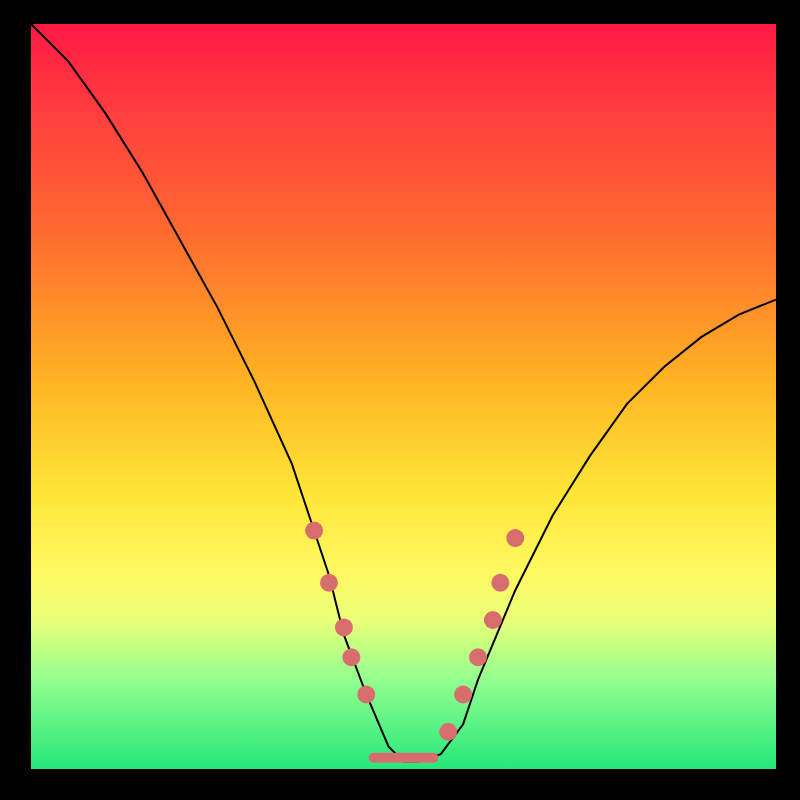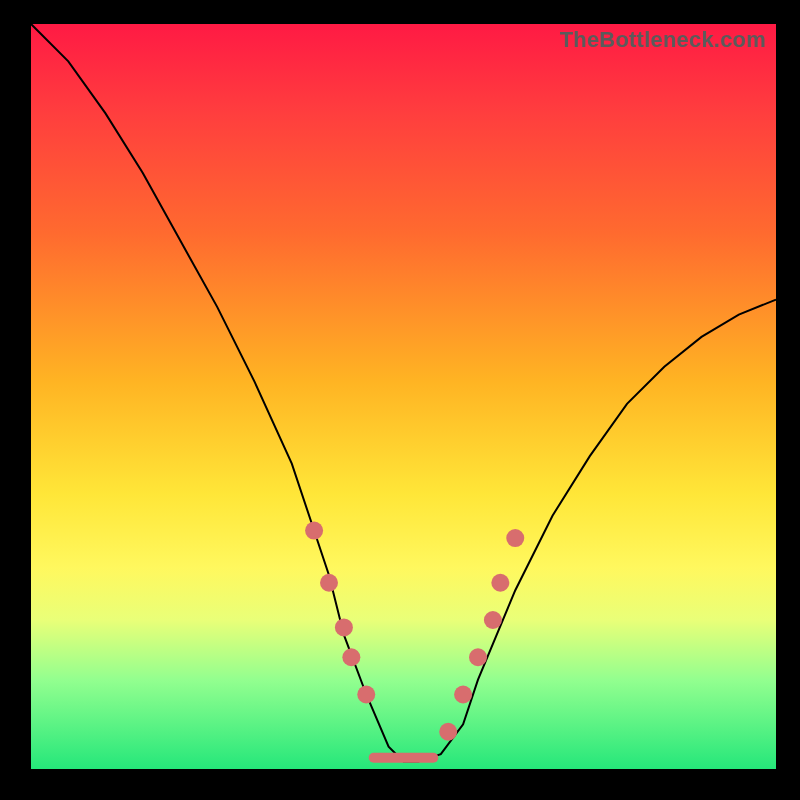--- a/index.html
+++ b/index.html
@@ -67,21 +67,20 @@
     stroke: #d86d6e;
     stroke-width: 10;
     stroke-linecap: round;
   }
 </style>
 </head>
 <body>
 
 <div class="frame">
   <div class="plot">
-    <div class="watermark">TheBottleneck.com</div>
     <svg class="curve" viewBox="0 0 745 745" preserveAspectRatio="none">
       <path id="curve-path" class="line" d="M0.0 0.0 L37.3 37.3 L74.5 89.4 L111.8 149.0 L149.0 216.1 L186.3 283.1 L223.5 357.6 L260.8 439.6 L298.0 551.3 L312.9 610.9 L335.3 670.5 L357.6 722.6 L372.5 737.5 L387.4 737.5 L409.8 730.1 L432.1 700.3 L447.0 655.6 L484.3 566.2 L521.5 491.7 L558.8 432.1 L596.0 379.9 L633.3 342.7 L670.5 312.9 L707.8 290.6 L745.0 275.6"></path>
       <path id="base-path" class="base" d="M 342.7 733.825 L 402.3 733.825"></path>
       <g id="dots">
           <circle cx="283.1" cy="506.6" r="9" class="dot"></circle>
           <circle cx="298" cy="558.75" r="9" class="dot"></circle>
           <circle cx="312.9" cy="603.45" r="9" class="dot"></circle>
           <circle cx="320.35" cy="633.25" r="9" class="dot"></circle>
           <circle cx="335.25" cy="670.5" r="9" class="dot"></circle>
           <circle cx="417.20000000000005" cy="707.75" r="9" class="dot"></circle>

